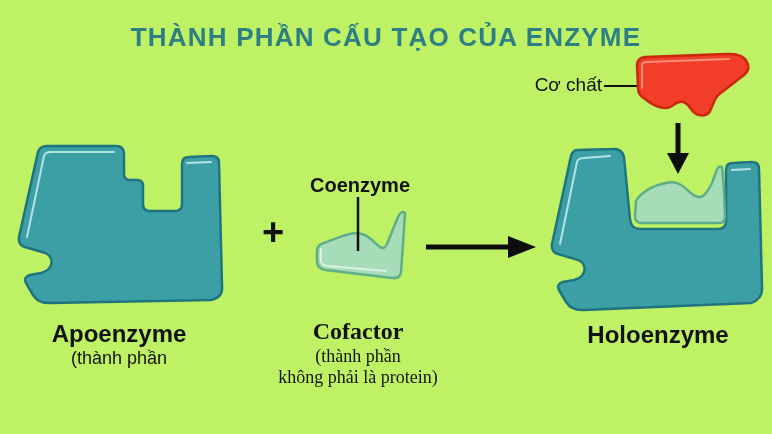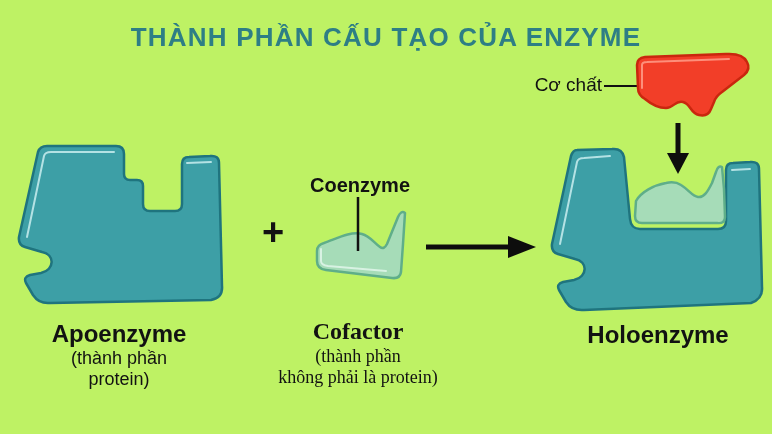--- a/index.html
+++ b/index.html
@@ -86,21 +86,20 @@
              L 12,115 Q 5,113 6,105 L 25,17 Q 27,11 31,11 Z" fill="#3d9fa6" stroke="#1f747e"></path>
     <path class="shape-path" stroke-width="2" d="M 90,62 C 95,53 108,46 120,44 Q 129,42 135,46 C 143,51 146,57 152,58
              C 158,59 162,52 166,44 L 170,33 Q 172,26 176,28 L 178,50 L 179,78
              Q 179,85 171,84 L 96,84 Q 89,84 89,77 L 90,62 Z" fill="#a6dcb8" stroke="#5fae89"></path>
     <path class="hl" d="M 14,105 L 31,23 Q 32,19 38,19 L 64,17 M 186,31 L 204,30" stroke="#c9edee"></path>
   </svg>
 
   <div class="abs caption caption-apo">
     <div class="name">Apoenzyme</div>
     <div>(thành phần</div>
-    <div>protein)</div>
   </div>
 
   <div class="abs caption caption-cof">
     <div class="name">Cofactor</div>
     <div>(thành phần</div>
     <div>không phải là protein)</div>
   </div>
 
   <div class="abs caption caption-holo">
     <div class="name">Holoenzyme</div>

